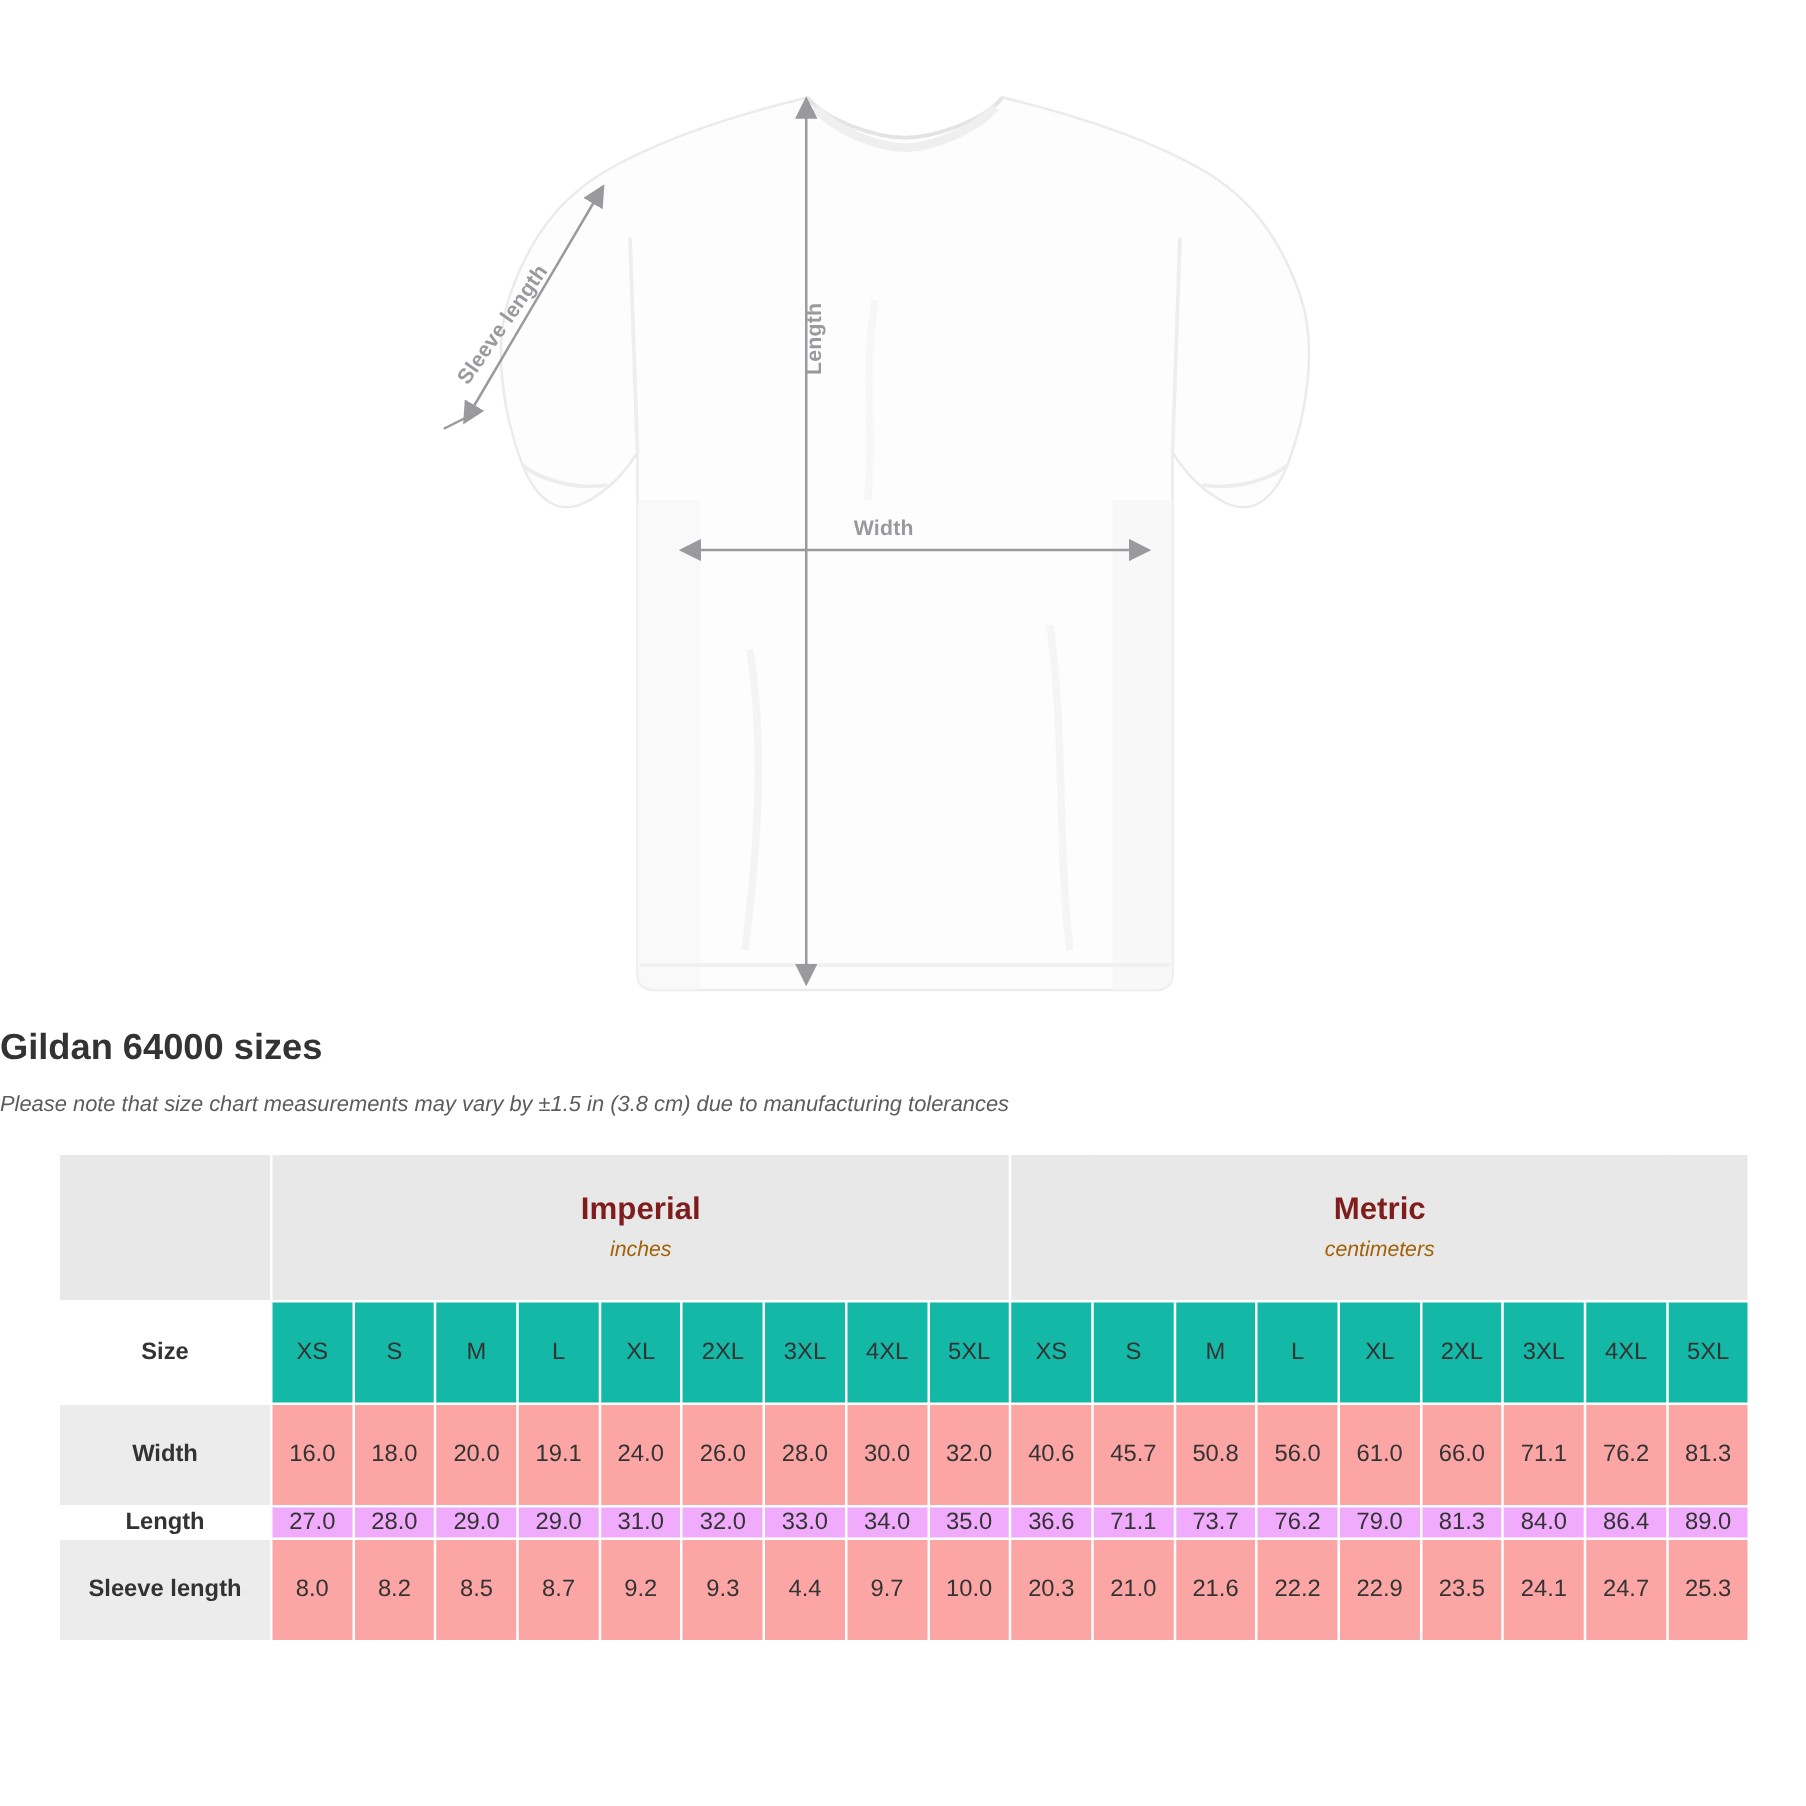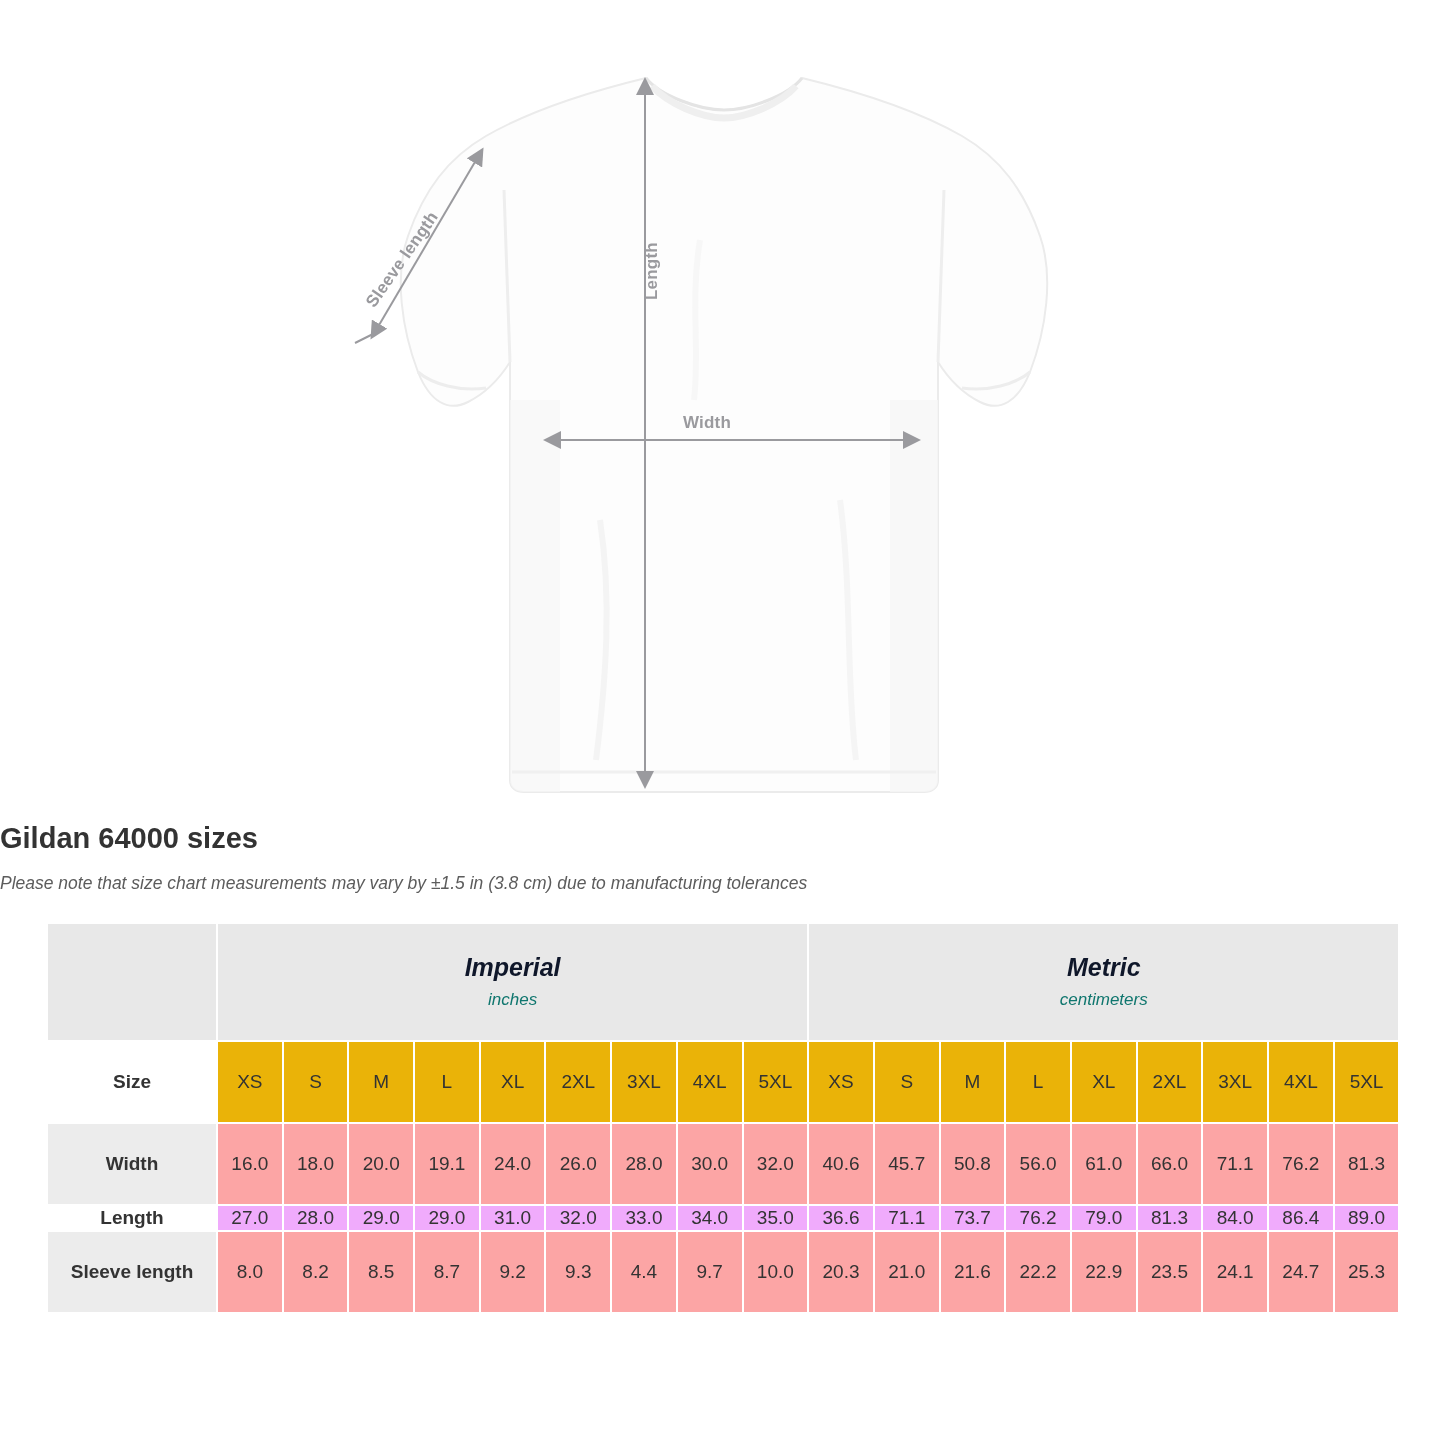--- a/index.html
+++ b/index.html
@@ -93,37 +93,36 @@
     background: #ffffff;
   }
   
   .unit-cell {
     background: #e8e8e8 !important;
     height: 116px;
     padding: 0;
   }
   .unit-name {
     font-size: 25px;
-    font-style: italic;
-    font-weight: bold;
-    color: #0f172a;
+    font-weight: bold;
+    color: #7f1d1d;
     line-height: 1.1;
   }
   .unit-sub {
     font-size: 17px;
     font-style: italic;
-    color: #0f766e;
+    color: #a16207;
     margin-top: 8px;
   }
   .corner-cell {
     background: #e8e8e8 !important;
   }
   tr.size-row td {
     height: 78px;
-    background: #eab308;
+    background: #14b8a6;
     font-size: 19px;
   }
   tr.size-row td.rowhead {
     font-weight: bold;
     font-size: 19px;
     background: #ffffff;
   }
   tr.band td {
     height: 78px;
     background: #fca5a5;

